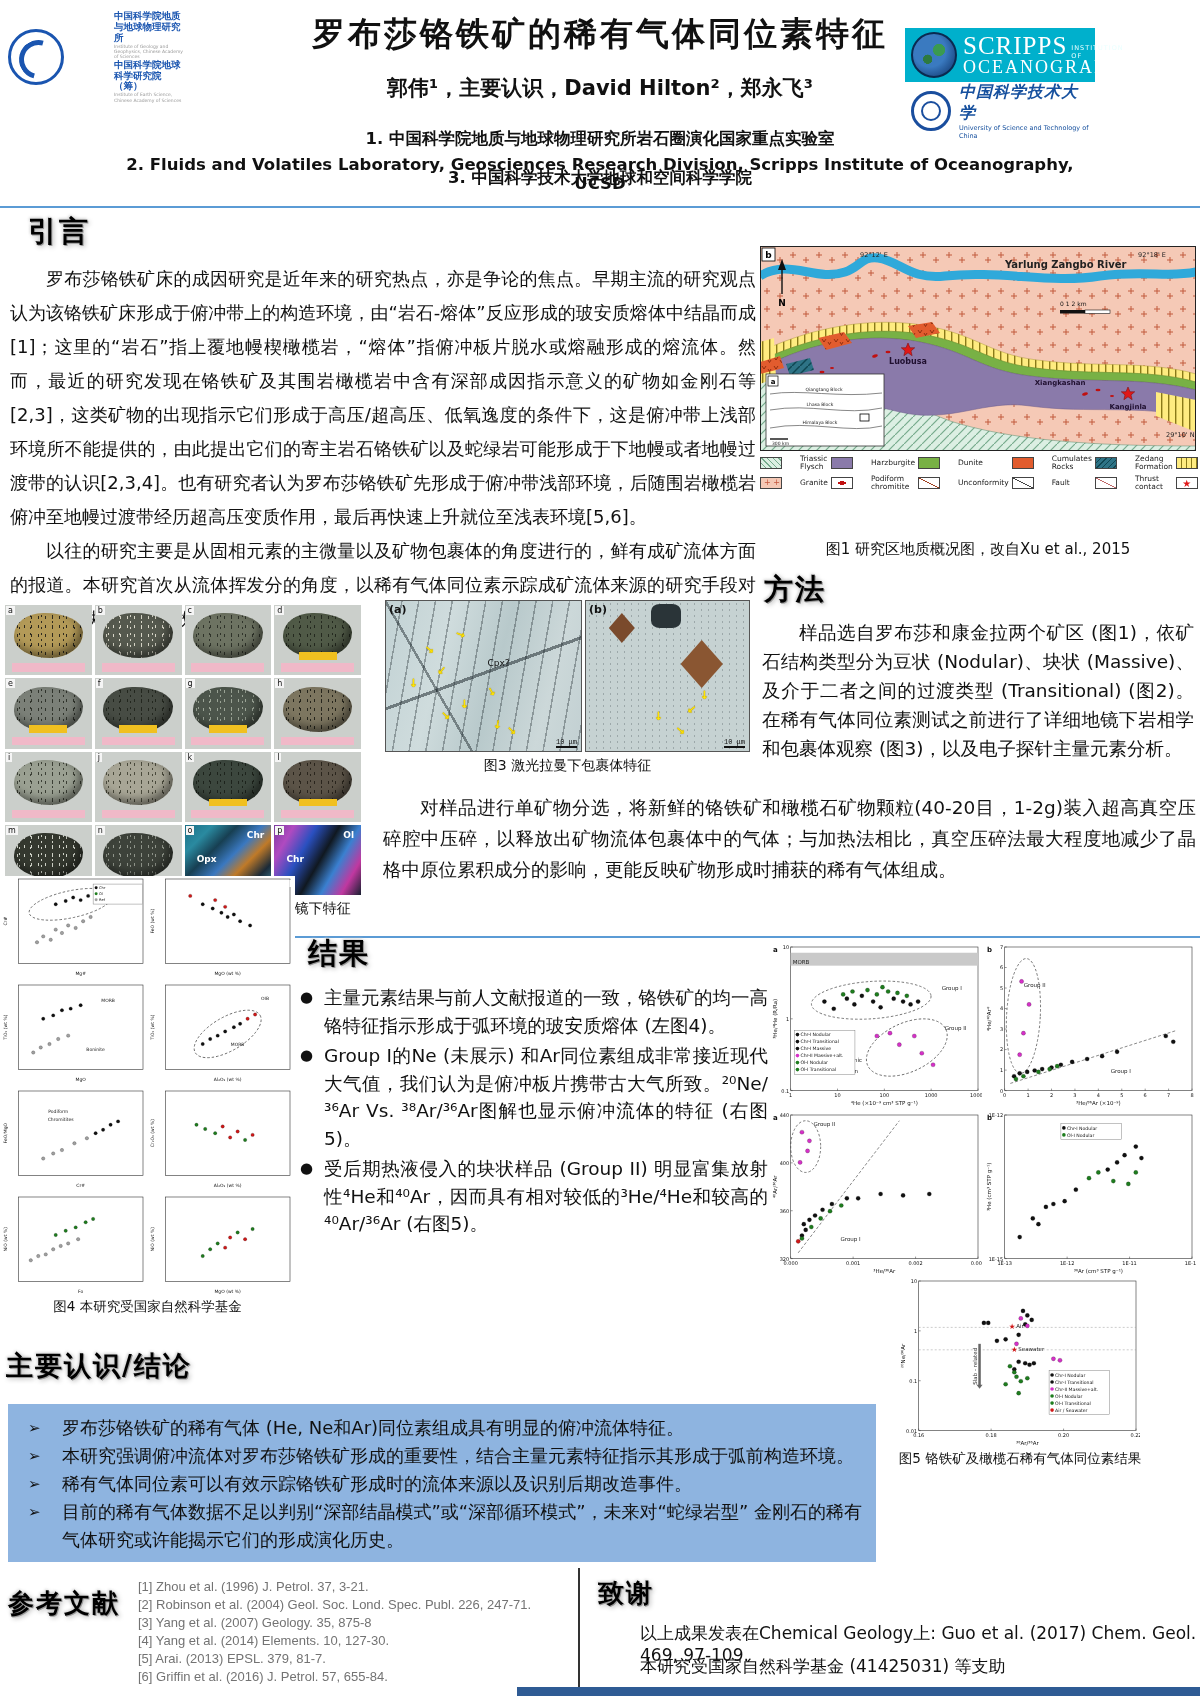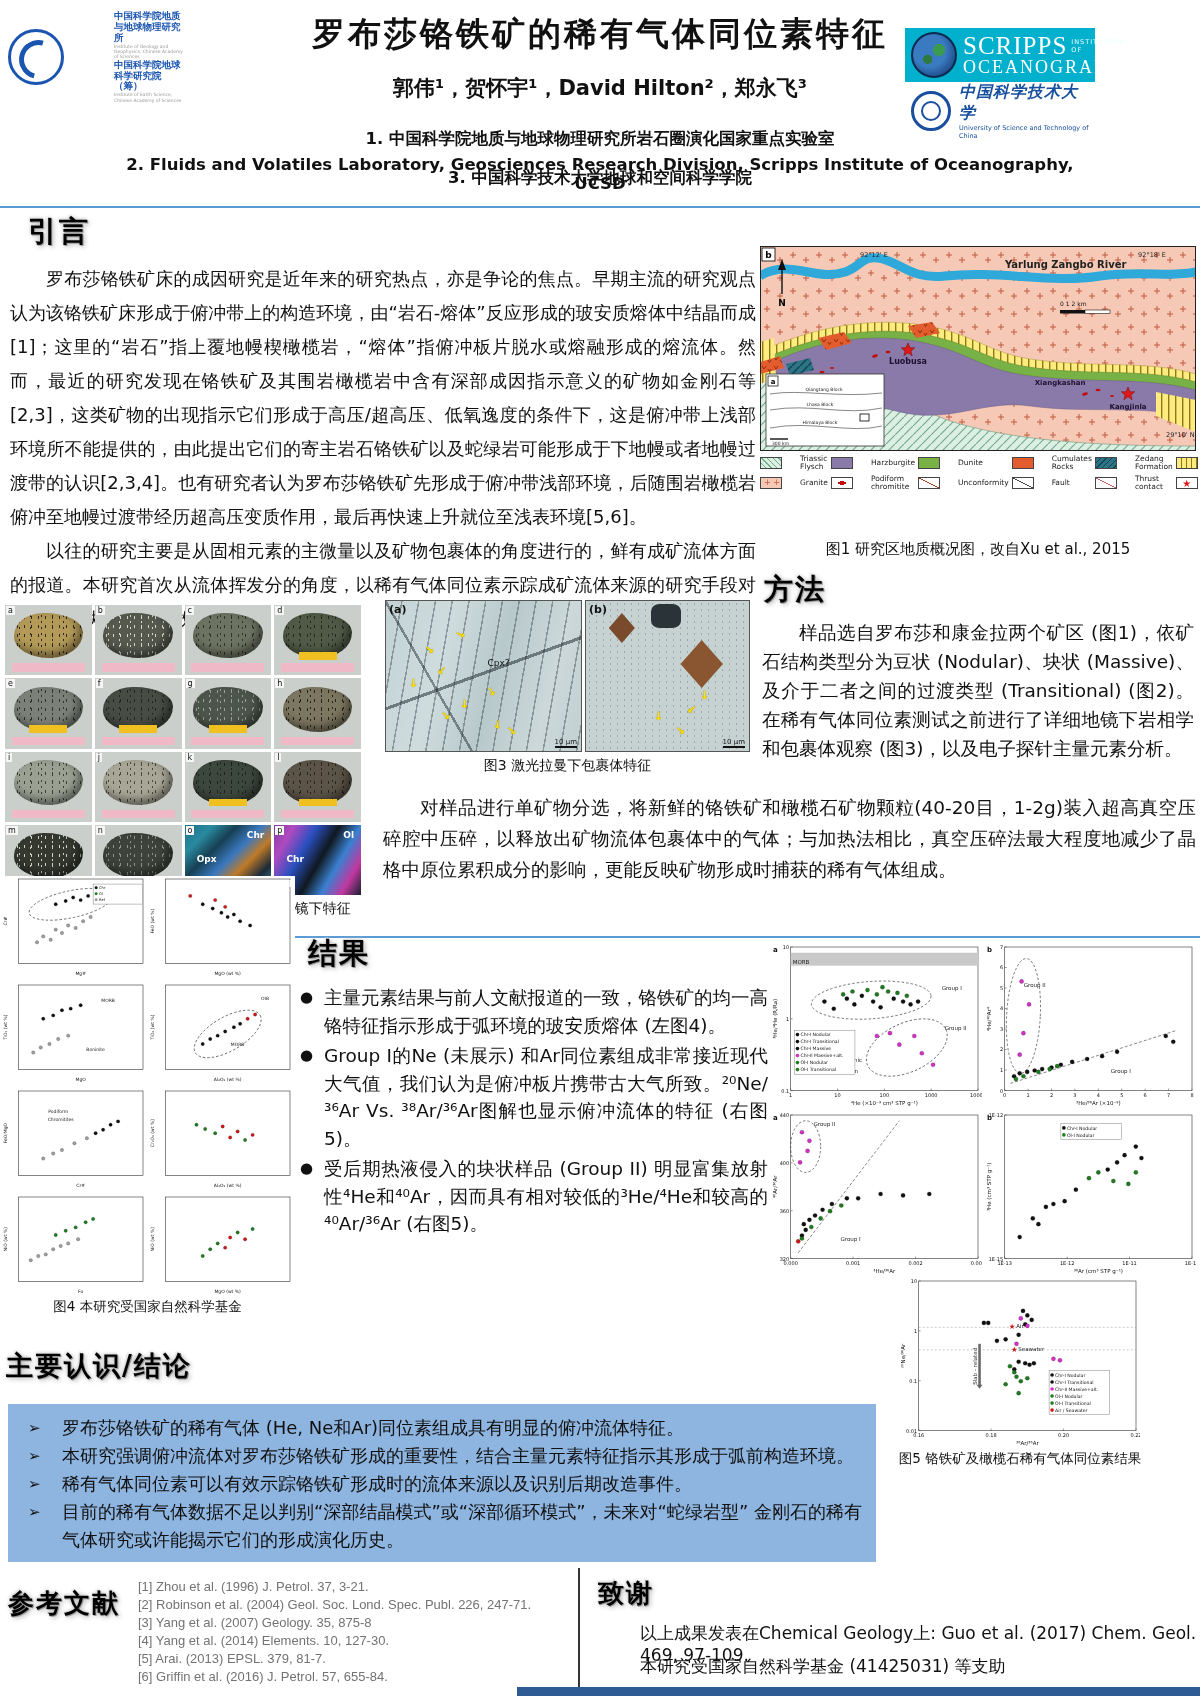--- a/index.html
+++ b/index.html
@@ -22,21 +22,21 @@
   .sklEn{color:#cfe3ff;font-size:5.5px;margin-top:2px;}
   .title{left:195px;width:810px;top:12px;text-align:center;font-size:33px;font-weight:900;letter-spacing:3px;}
   .authors{left:250px;width:700px;top:74px;text-align:center;font-size:21px;font-weight:700;}
   .affil{left:100px;width:1000px;text-align:center;font-size:16.5px;font-weight:700;}
   .logo-scripps{left:905px;top:28px;width:190px;height:54px;background:#00b0cc;display:flex;align-items:center;
     gap:6px;padding:2px 6px;box-sizing:border-box;}
   .globe{width:42px;height:42px;border-radius:50%;flex:none;border:2px solid #0a2a50;
     background:radial-gradient(circle at 62% 38%,#3a9a50 0 16%,transparent 17%),
                radial-gradient(circle at 35% 60%,#2d7a40 0 12%,transparent 13%),
                radial-gradient(circle at 40% 40%,#3a7ac0 0 45%,#123a72 90%);}
-  .scrTop{display:flex;align-items:center;gap:4px;}
+  .scrTop{display:flex;align-items:flex-end;gap:4px;}
   .scr1{font-family:"Liberation Serif","DejaVu Serif",serif;font-size:25px;color:#fff;letter-spacing:1px;}
   .scr2{font-size:6.5px;color:#eaffff;letter-spacing:1px;}
   .scr3{font-family:"Liberation Serif","DejaVu Serif",serif;font-size:18px;color:#fff;letter-spacing:2px;margin-top:-3px;}
   .logo-ustc{left:905px;top:88px;width:190px;height:46px;background:#fff;display:flex;align-items:center;gap:8px;
     padding:2px 6px;box-sizing:border-box;}
   .ustcEmb{width:34px;height:34px;border-radius:50%;border:3px solid #1a4e9e;flex:none;position:relative;}
   .ustcEmb::after{content:"";position:absolute;inset:7px;border-radius:50%;border:2px solid #1a4e9e;}
   .ustc-cn{font-size:16px;font-weight:700;font-style:italic;color:#16509e;letter-spacing:1px;}
   .ustc-en{font-size:6.5px;color:#16509e;}
   .hr{height:2px;background:#5B9BD5;}
@@ -88,21 +88,21 @@
   .f3a{left:385px;width:197px;
     background:
       linear-gradient(160deg,transparent 48%,rgba(20,30,35,.5) 48% 49.5%,transparent 49.5%),
       linear-gradient(60deg,transparent 30%,rgba(20,30,35,.45) 30% 31%,transparent 31%),
       repeating-linear-gradient(100deg,transparent 0 15px,rgba(25,35,40,.35) 15px 16.5px),
       linear-gradient(105deg,#c2d2d4 0%,#cfdcdd 30%,#b8c9cb 55%,#ccd8d9 80%,#c2d0d2 100%);}
   .f3b{left:585px;width:165px;background:
       radial-gradient(rgba(60,70,75,.30) 12%,transparent 13%),#c6d2d2;background-size:7px 6px;}
   .f3tag{position:absolute;left:3px;top:2px;font-size:11px;font-weight:700;color:#111;z-index:3;}
   .f3cpx{position:absolute;left:52%;top:38%;font-size:9px;color:#111;z-index:3;}
-  .f3scale{position:absolute;right:4px;bottom:3px;font-size:7px;color:#111;border-bottom:2px solid #111;z-index:3;}
+  .f3scale{position:absolute;right:4px;bottom:3px;font-size:7px;color:#111;border-bottom:2px solid #111;z-index:3;font-family:Liberation Mono, monospace;}
   .arr{position:absolute;color:#ffe400;font-size:11px;font-weight:700;text-shadow:0 0 1px #806000;z-index:2;}
   .cr1{position:absolute;left:58%;top:26%;width:26%;height:32%;background:#8a5632;
     clip-path:polygon(50% 0,100% 50%,50% 100%,0 50%);}
   .cr2{position:absolute;left:14%;top:8%;width:16%;height:20%;background:#7a4a2c;
     clip-path:polygon(50% 0,100% 50%,50% 100%,0 50%);}
   .blob{position:absolute;left:40%;top:2%;width:18%;height:16%;background:#2a3438;border-radius:30%;}
   
   .fig4-wrap{left:3px;top:876px;width:292px;display:grid;grid-template-columns:repeat(2,1fr);gap:2px;background:#fff;}
   .fig5-row{position:absolute;display:flex;gap:4px;}
   .panelbox{background:#fff;}
@@ -130,21 +130,21 @@
   <div class="abs logo-igg">
     <div class="iggEmb"></div>
     <div class="iggTxt">
       <div class="igg-cn">中国科学院地质与地球物理研究所</div>
       <div class="igg-en">Institute of Geology and Geophysics, Chinese Academy of Sciences</div>
       <div class="igg-cn">中国科学院地球科学研究院（筹）</div>
       <div class="igg-en">Institute of Earth Science, Chinese Academy of Sciences</div>
     </div>
   </div>
   <div class="abs title">罗布莎铬铁矿的稀有气体同位素特征</div>
-  <div class="abs authors">郭伟¹，贺怀宇¹，David Hilton²，郑永飞³</div>
+  <div class="abs authors">郭伟¹，主要认识，David Hilton²，郑永飞³</div>
   <div class="abs affil" style="top:128px">1. 中国科学院地质与地球物理研究所岩石圈演化国家重点实验室</div>
   <div class="abs affil" style="top:155px">2. Fluids and Volatiles Laboratory, Geosciences Research Division, Scripps Institute of Oceanography, UCSD</div>
   <div class="abs affil" style="top:167px">3. 中国科学技术大学地球和空间科学学院</div>
   <div class="abs logo-scripps">
     <div class="globe"></div>
     <div>
       <div class="scrTop">
         <span class="scr1">SCRIPPS</span>
         <span class="scr2">INSTITUTION OF</span>
       </div>

